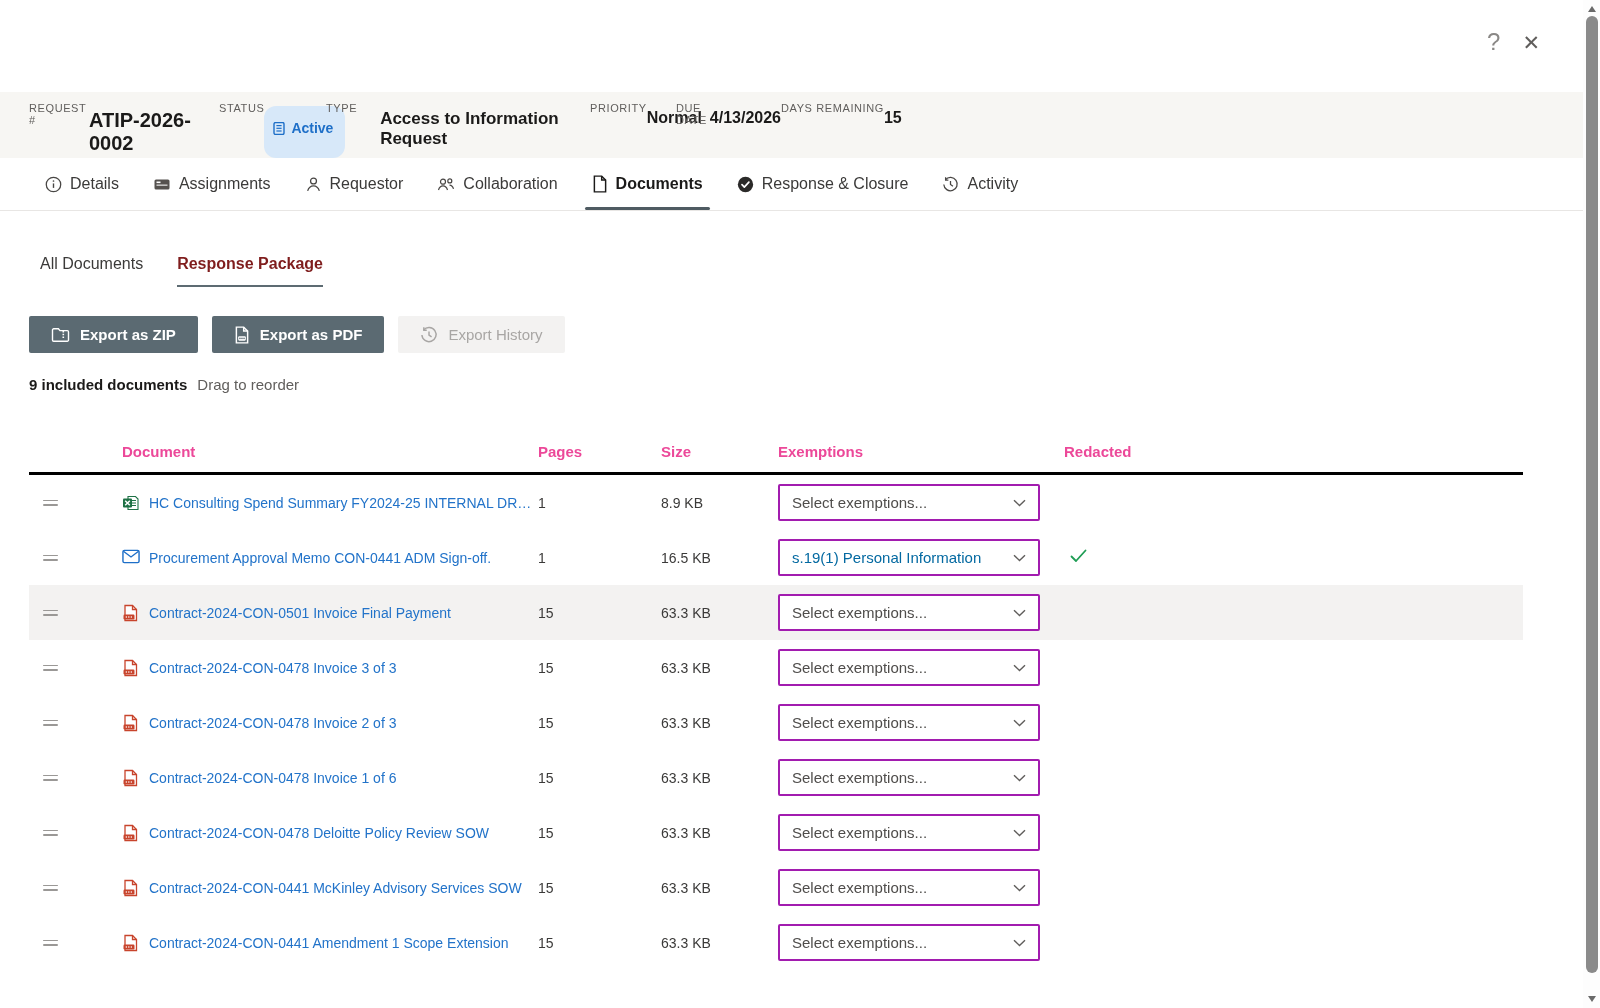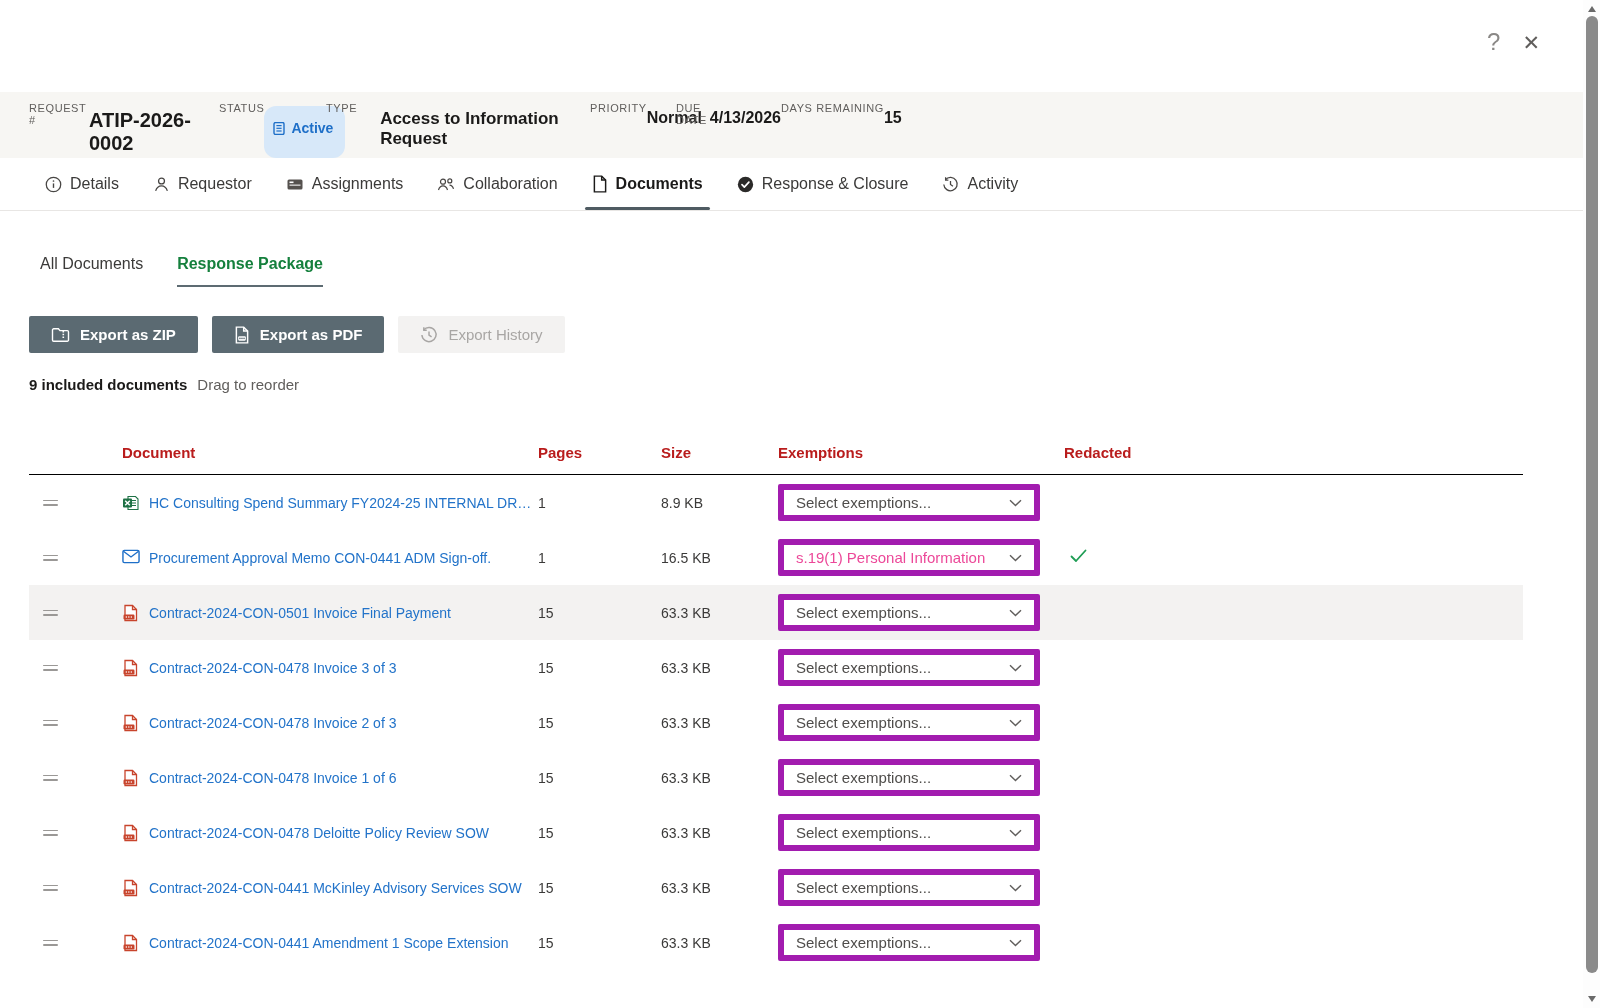--- a/index.html
+++ b/index.html
@@ -37,58 +37,58 @@
   .tab { display:flex; align-items:center; gap:8px; padding:0 17px; font-size:16px;
          color:#3b3a39; cursor:pointer; position:relative; }
   .tab svg { flex:0 0 auto; }
   .tab.active { font-weight:700; color:#1b1a19; }
   .tab.active::after { content:""; position:absolute; left:10px; right:10px; bottom:0;
                        height:3px; background:#4f5b62; border-radius:2px; }
 
   
   .subtabs { display:flex; gap:34px; margin:44px 0 0 40px; }
   .subtab { font-size:16px; color:#3b3a39; padding-bottom:12px; cursor:pointer; border-bottom:2px solid transparent; }
-  .subtab.active { font-weight:700; color:#15803d; border-bottom:2px solid #5d6b72; }
+  .subtab.active { font-weight:700; color:#7f1d1d; border-bottom:2px solid #5d6b72; }
 
   
   .toolbar { display:flex; gap:14px; margin:29px 0 0 29px; }
   .btn { height:37px; padding:0 22px; display:inline-flex; align-items:center; gap:10px;
          background:#5b6a72; color:#fff; font-size:15px; font-weight:700; border:none;
          border-radius:2px; cursor:pointer; font-family:"Liberation Sans",sans-serif; }
   .btn.disabled { background:#f3f2f1; color:#a8a6a4; font-weight:400; cursor:default; }
 
   
   .summary { display:flex; align-items:baseline; gap:10px; margin:23px 0 0 29px; }
   .summary .count { font-size:15px; font-weight:700; color:#1b1a19; }
   .summary .hint  { font-size:15px; color:#605e5c; }
 
   
   .table { width:1494px; margin:38px 0 0 29px; }
   .thead, .trow { display:grid; grid-template-columns:64px 445px 120px 120px 286px 1fr; align-items:center; }
-  .thead { height:44px; border-bottom:1px solid #000000; font-weight:700; font-size:15px; color:#b91c1c; }
+  .thead { height:44px; border-bottom:3px solid #000000; font-weight:700; font-size:15px; color:#ec4899; }
   .thead .c-doc { padding-left:29px; }
   .thead .c-size, .trow .c-size { padding-left:3px; }
   .trow { height:55px; font-size:14px; }
   .trow.highlight { background:#f3f2f1; }
   .c-redacted { padding-left:6px; }
 
   .drag-handle { width:15px; margin-left:14px; display:flex; flex-direction:column; gap:3px; cursor:grab; }
   .drag-handle span { display:block; height:1.5px; background:#9a9896; border-radius:1px; }
 
   .doc-cell { display:flex; align-items:center; gap:9px; padding-left:29px; overflow:hidden; }
   .doc-link { color:#2273c9; cursor:pointer; white-space:nowrap; overflow:hidden; text-overflow:ellipsis; }
   .ficon { display:inline-flex; width:18px; height:18px; flex:0 0 auto; }
 
   .pages, .size { color:#3b3a39; }
 
-  .dropdown { width:262px; height:37px; border:6px solid #a21caf; border-radius:2px;
+  .dropdown { width:262px; height:37px; border:2px solid #a21caf; border-radius:2px;
               background:#fff; display:flex; align-items:center; justify-content:space-between;
               padding:0 12px; cursor:pointer; }
   .dropdown-text { font-size:15px; color:#4f4d4b; white-space:nowrap; overflow:hidden; }
-  .dropdown-text.selected { color:#ec4899; }
+  .dropdown-text.selected { color:#0369a1; }
 
   
   .scrollbar { position:absolute; top:0; right:0; width:17px; height:1008px; background:#fdfdfd; }
   .sb-arrow { position:absolute; left:0; width:17px; height:14px; display:flex; align-items:center; justify-content:center; }
   .sb-arrow.up { top:2px; } .sb-arrow.down { bottom:2px; }
   .sb-arrow .tri-up { width:0; height:0; border-left:4.5px solid transparent; border-right:4.5px solid transparent; border-bottom:6px solid #6a6a6a; }
   .sb-arrow .tri-down { width:0; height:0; border-left:4.5px solid transparent; border-right:4.5px solid transparent; border-top:6px solid #6a6a6a; }
   .sb-thumb { position:absolute; left:2.5px; width:12px; top:16px; height:957px; background:#8a8a8a; border-radius:6px; }
 </style>
 </head>
@@ -139,33 +139,33 @@
 <div class="tabbar">
   <div class="tab">
     <svg width="17" height="17" viewBox="0 0 16 16">
         <circle cx="8" cy="8" r="6.8" fill="none" stroke="#484644" stroke-width="1.2"></circle>
         <line x1="8" y1="7" x2="8" y2="11.2" stroke="#484644" stroke-width="1.3"></line>
         <circle cx="8" cy="4.7" r="0.8" fill="#484644"></circle>
       </svg>
     <span>Details</span>
   </div>
   <div class="tab">
-    <svg width="17" height="17" viewBox="0 0 16 16">
-        <circle cx="8" cy="4.7" r="2.8" fill="none" stroke="#484644" stroke-width="1.2"></circle>
-        <path d="M2.5 14c1-3.3 3.1-4.8 5.5-4.8s4.5 1.5 5.5 4.8" fill="none" stroke="#484644" stroke-width="1.2"></path>
-      </svg>
-    <span>Requestor</span>
-  </div>
-  <div class="tab">
     <svg width="18" height="17" viewBox="0 0 18 16">
         <rect x="1.5" y="3" width="15" height="10" rx="1.5" fill="#55514e"></rect>
         <rect x="3.5" y="5" width="4" height="1.6" fill="#fff"></rect>
         <rect x="3.5" y="8" width="11" height="1.3" fill="#fff" opacity="0.8"></rect>
       </svg>
     <span>Assignments</span>
+  </div>
+  <div class="tab">
+    <svg width="17" height="17" viewBox="0 0 16 16">
+        <circle cx="8" cy="4.7" r="2.8" fill="none" stroke="#484644" stroke-width="1.2"></circle>
+        <path d="M2.5 14c1-3.3 3.1-4.8 5.5-4.8s4.5 1.5 5.5 4.8" fill="none" stroke="#484644" stroke-width="1.2"></path>
+      </svg>
+    <span>Requestor</span>
   </div>
   <div class="tab">
     <svg width="18" height="17" viewBox="0 0 18 16">
         <circle cx="6" cy="5.2" r="2.5" fill="none" stroke="#484644" stroke-width="1.2"></circle>
         <path d="M1.5 13.5c.8-2.8 2.5-4.1 4.5-4.1s3.7 1.3 4.5 4.1" fill="none" stroke="#484644" stroke-width="1.2"></path>
         <circle cx="12.8" cy="4.4" r="2" fill="none" stroke="#484644" stroke-width="1.2"></circle>
         <path d="M12.5 8.6c2 .1 3.4 1.3 4 3.8" fill="none" stroke="#484644" stroke-width="1.2"></path>
       </svg>
     <span>Collaboration</span>
   </div>

